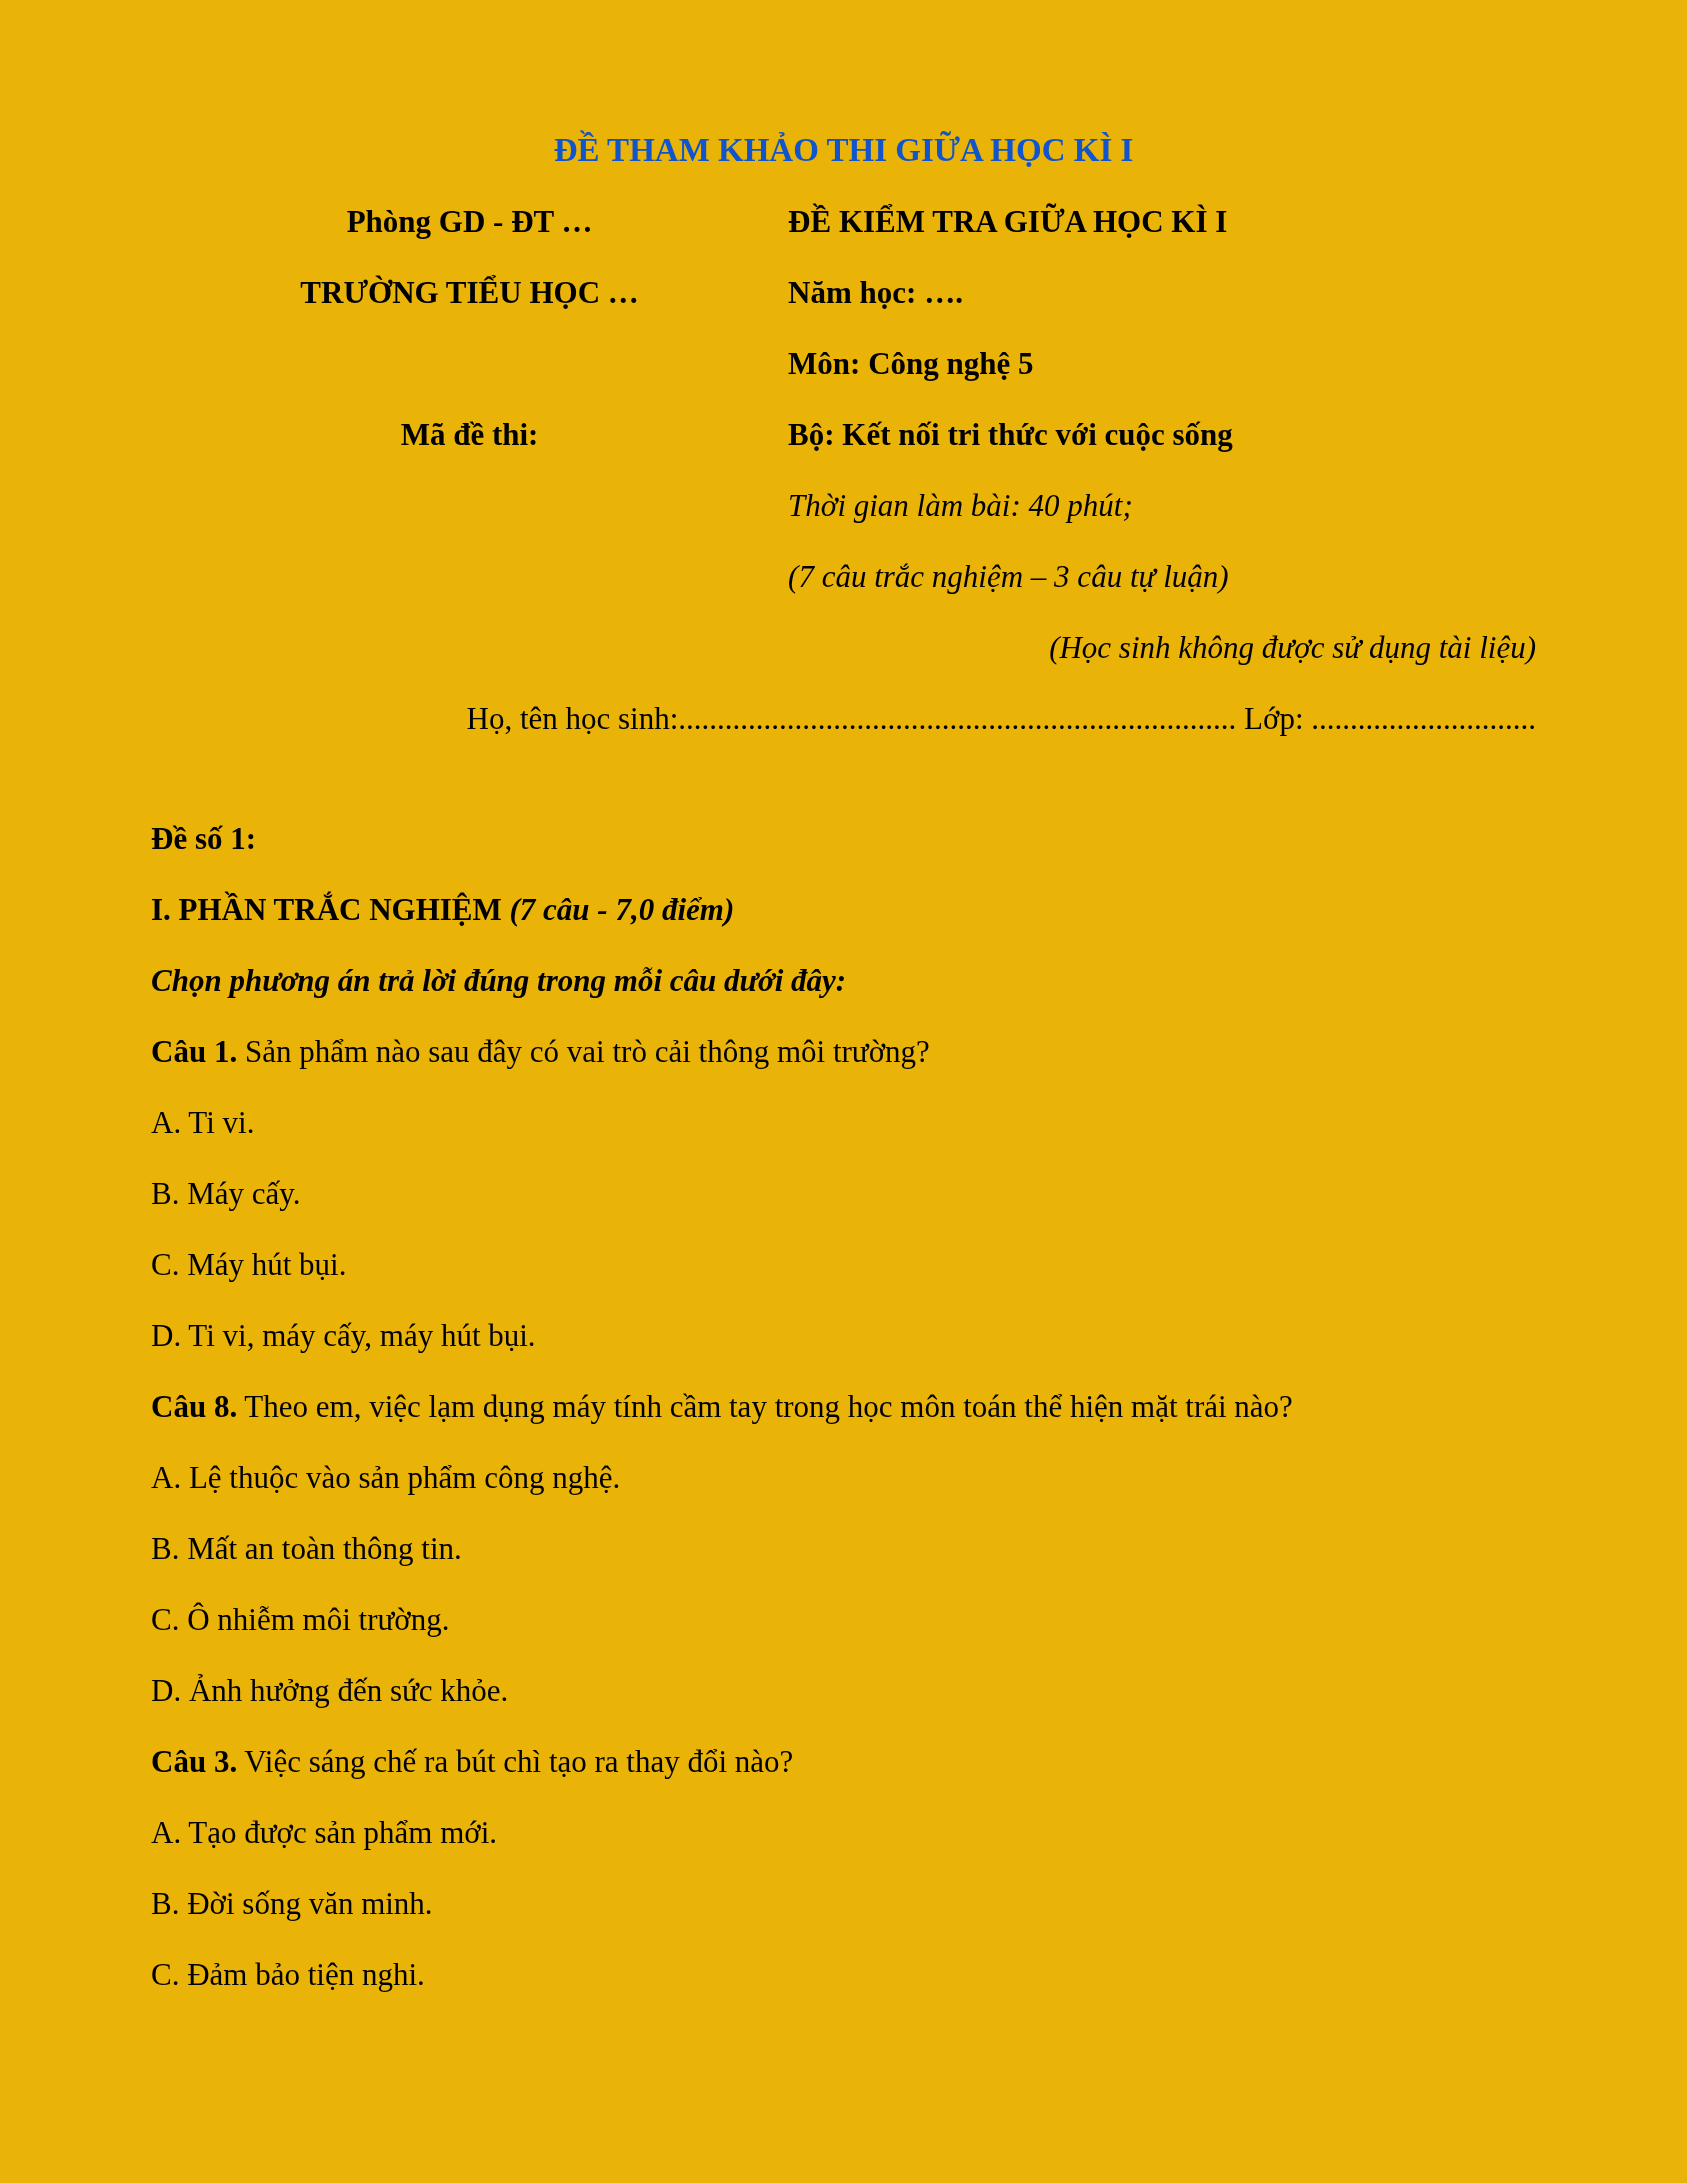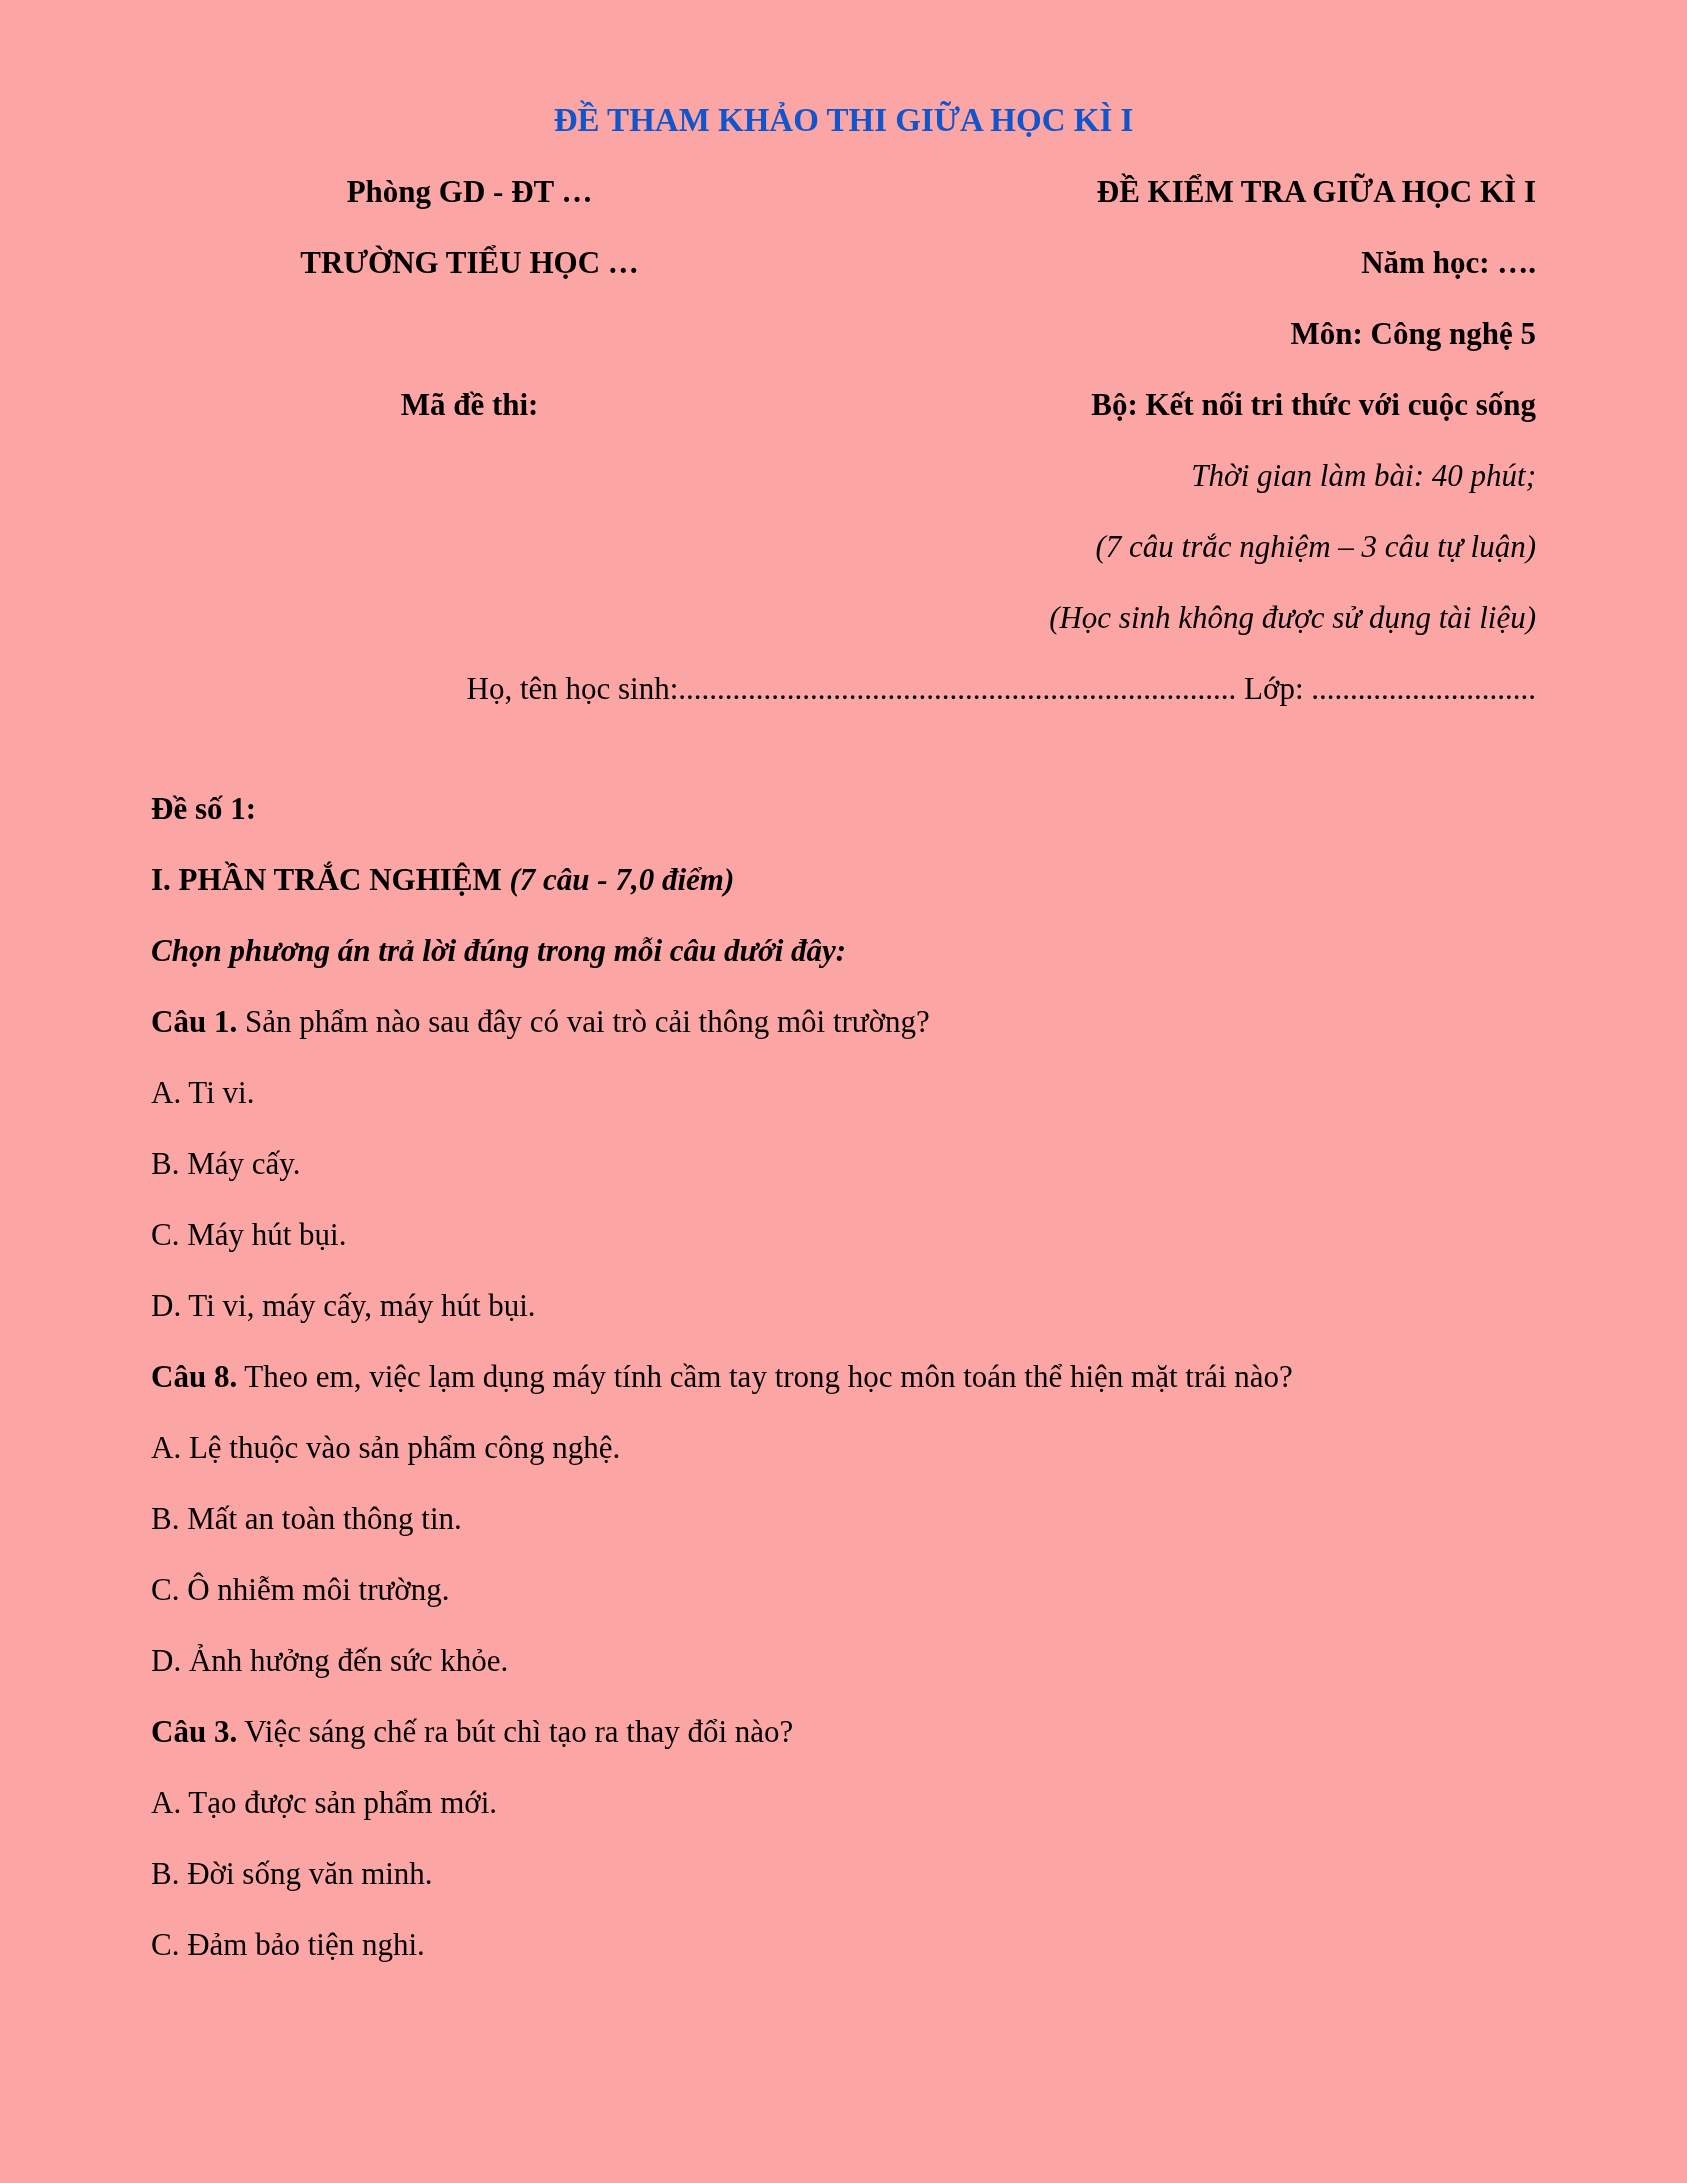--- a/index.html
+++ b/index.html
@@ -1,44 +1,44 @@
 <!DOCTYPE html>
 <html style="font-size:12.7px"><head>
 <meta charset="utf-8">
 <style>
   * { box-sizing: border-box; }
   html, body { margin: 0; padding: 0; background: #ffffff; }
   .page {
     position: relative;
     width: 1687px;
     height: 2183px;
-    background: #fca5a5;
+    background: #eab308;
     color: #000000;
     font-family: "Liberation Serif", "DejaVu Serif", serif;
     font-size: 31px;
     line-height: 71px;
-    padding: 85px 151px 0 151px;
+    padding: 115px 151px 0 151px;
     overflow: hidden;
   }
   .b { font-weight: bold; }
   .i { font-style: italic; }
   .doc-title {
     text-align: center;
     font-weight: bold;
     font-size: 33px;
     color: #1155CC;
   }
   .hdr-row { display: flex; width: 100%; }
   .hdr-left {
     flex: 0 0 46%;
     text-align: center;
   }
   .hdr-right {
     flex: 1 1 auto;
-    text-align: right;
+    text-align: left;
   }
   .center-note { text-align: right; }
   .student-line { text-align: right; word-break: break-all; white-space: nowrap; overflow: hidden; }
   .body-block { margin-top: 49px; }
   .line { text-align: left; }
 </style>
 </head>
 <body>
 
 <div class="page">

